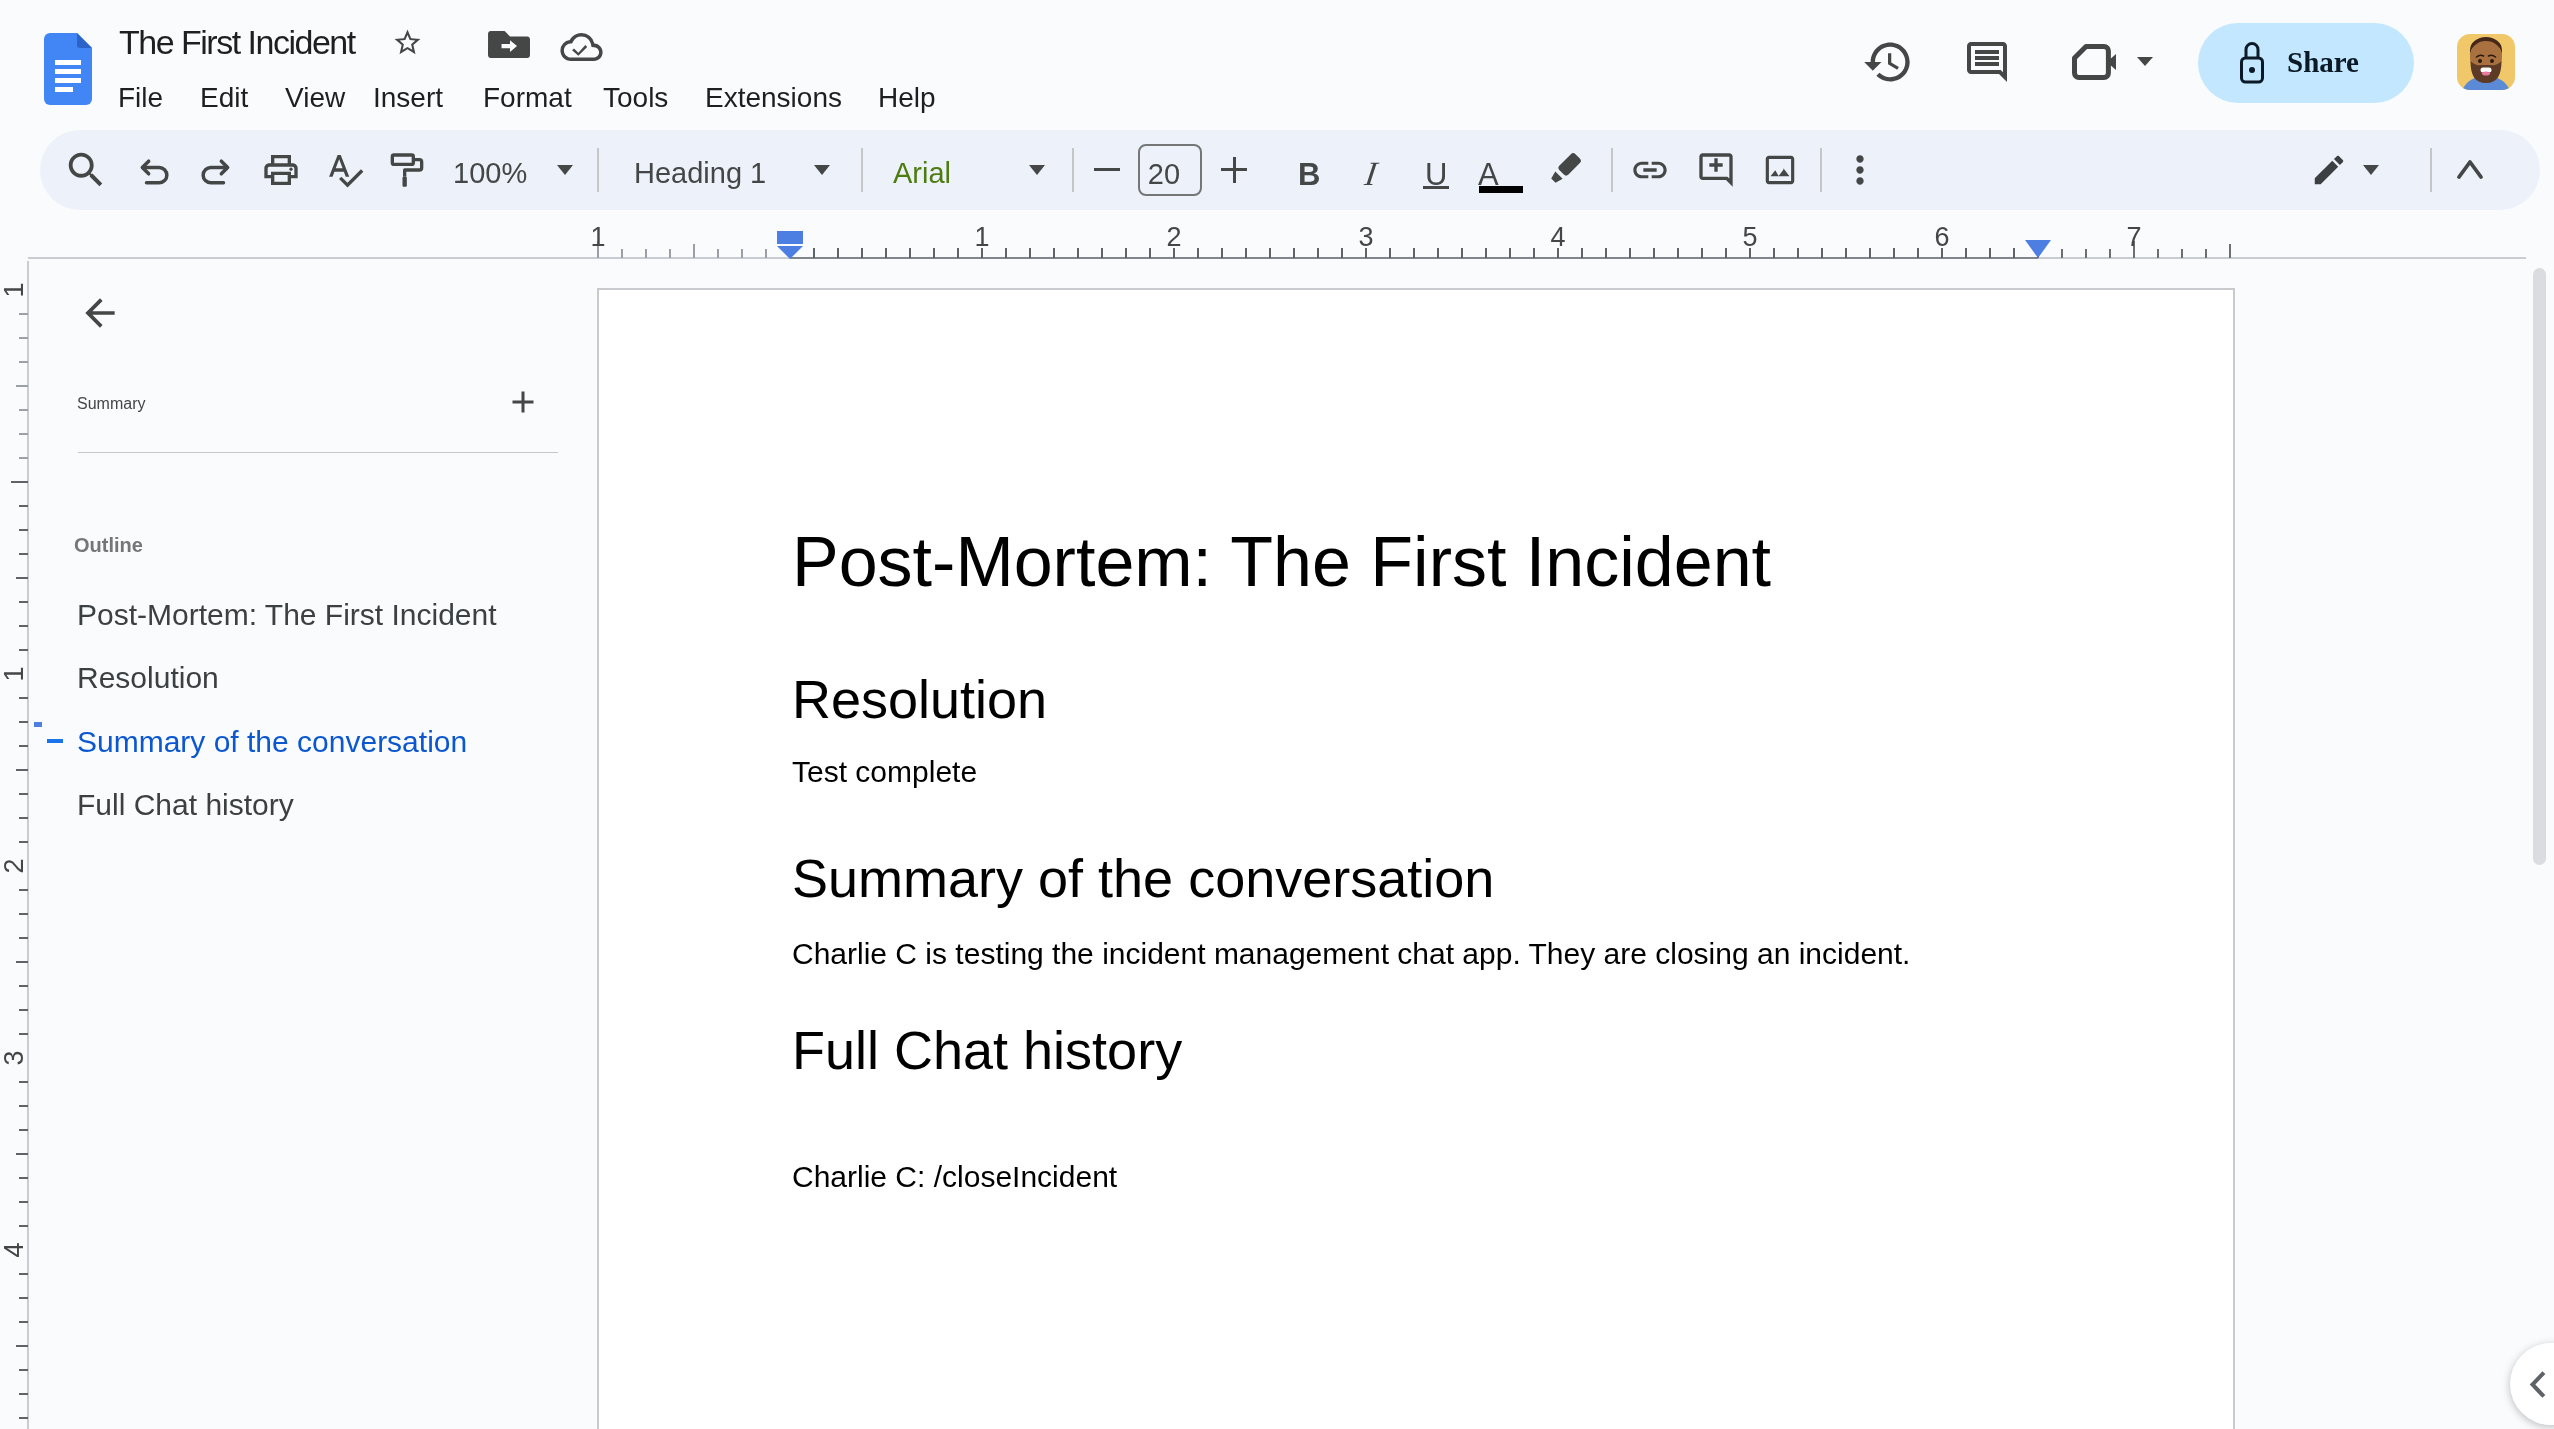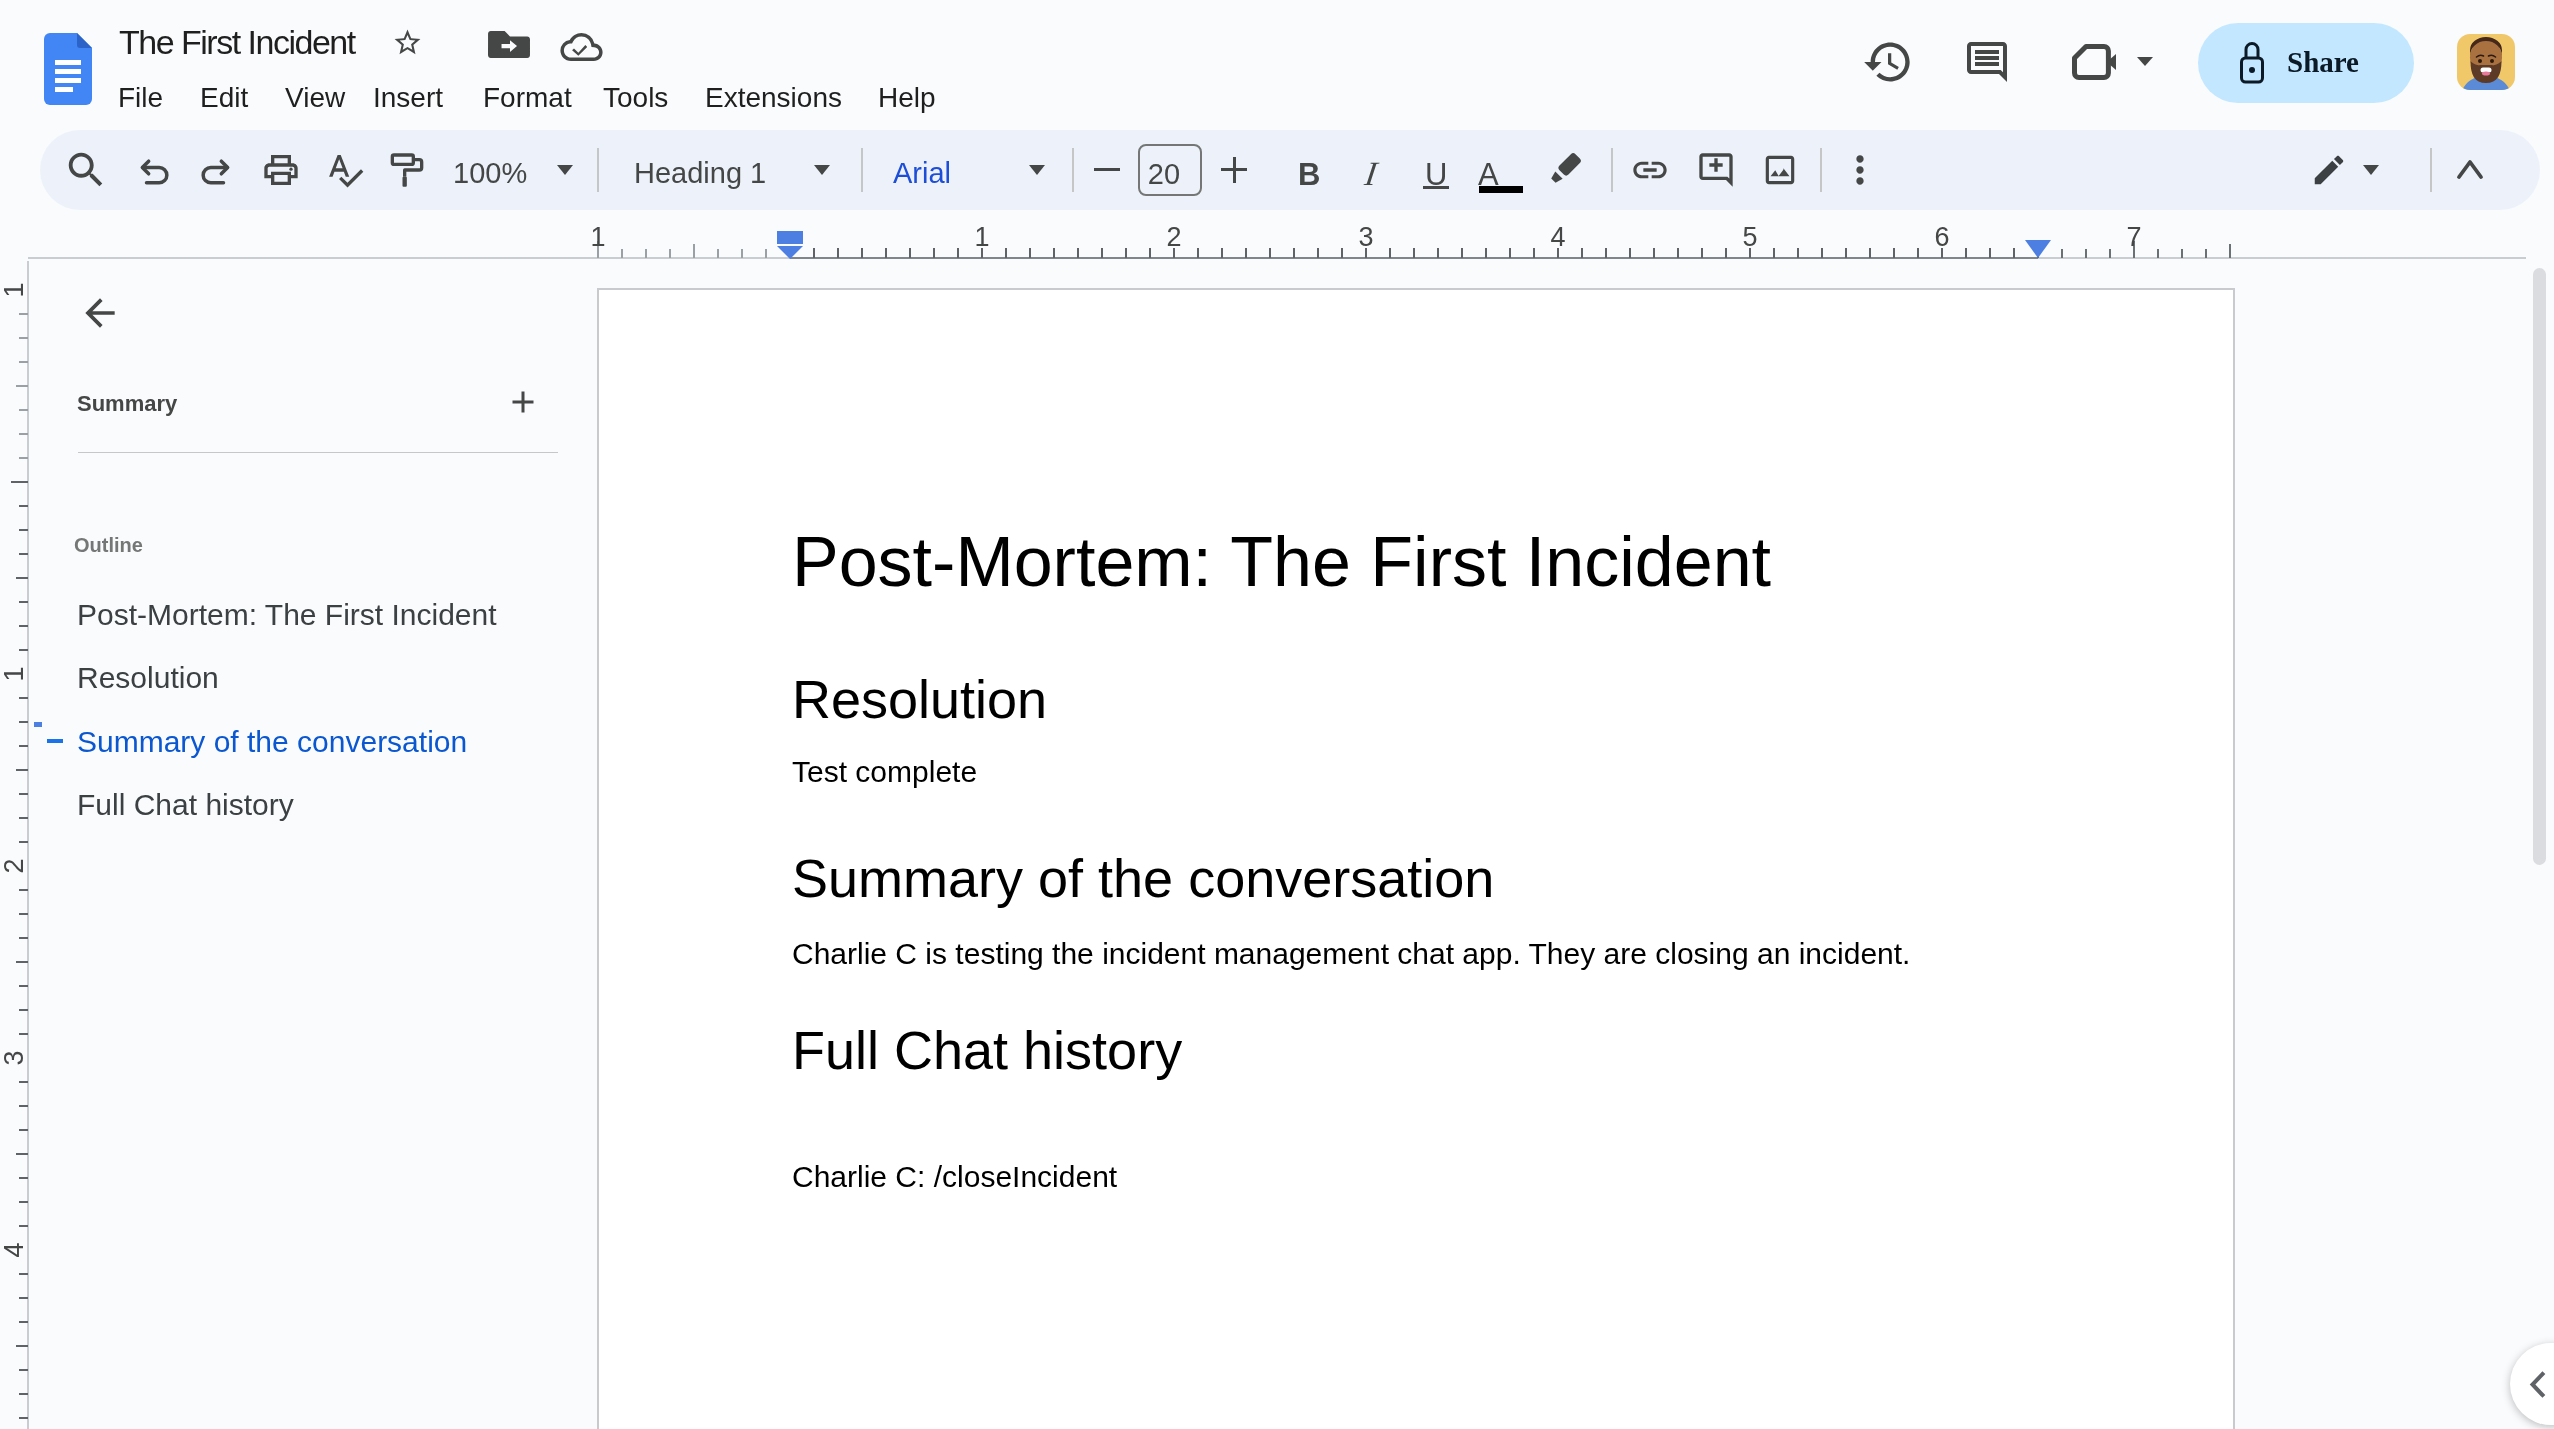--- a/index.html
+++ b/index.html
@@ -130,21 +130,21 @@
       <path d="M0 0 H16 L8 10 Z" fill="#444746"></path>
     </svg>
   <div class="abs" style="left:597px;top:148px;width:2px;height:44px;background:#c4c7c5;"></div>
 
   <div class="abs" style="left:634px;top:159px;font-size:29px;line-height:29px;color:#444746;">Heading 1</div>
   <svg class="abs" style="left:814px;top:165px;" width="16" height="10" viewBox="0 0 16 10">
       <path d="M0 0 H16 L8 10 Z" fill="#444746"></path>
     </svg>
   <div class="abs" style="left:861px;top:148px;width:2px;height:44px;background:#c4c7c5;"></div>
 
-  <div class="abs" style="left:893px;top:159px;font-size:29px;line-height:29px;color:#1d4ed8;">Arial</div>
+  <div class="abs" style="left:893px;top:159px;font-size:29px;line-height:29px;color:#4d7c0f;">Arial</div>
   <svg class="abs" style="left:1029px;top:165px;" width="16" height="10" viewBox="0 0 16 10">
       <path d="M0 0 H16 L8 10 Z" fill="#444746"></path>
     </svg>
   <div class="abs" style="left:1072px;top:148px;width:2px;height:44px;background:#c4c7c5;"></div>
 
   <div class="abs" style="left:1094px;top:168px;width:26px;height:3px;background:#444746;"></div>
   <div class="abs" style="left:1138px;top:144px;width:64px;height:52px;border:2px solid #747775;border-radius:8px;"></div>
   <div class="abs" style="left:1138px;top:160px;width:52px;text-align:center;font-size:29px;line-height:29px;color:#444746;">20</div>
   <div class="abs" style="left:1221px;top:168px;width:26px;height:3px;background:#444746;"></div>
   <div class="abs" style="left:1232.5px;top:156.5px;width:3px;height:26px;background:#444746;"></div>
@@ -334,21 +334,21 @@
       <text x="14" y="989" font-size="27" fill="#444746" text-anchor="middle" font-family="Liberation Sans" transform="rotate(-90 14 989)" dominant-baseline="central">4</text>
       <text x="14" y="1181" font-size="27" fill="#444746" text-anchor="middle" font-family="Liberation Sans" transform="rotate(-90 14 1181)" dominant-baseline="central">5</text>
     </svg>
     <div class="abs" style="left:34px;top:461px;width:8px;height:5px;background:#4d7fe3;"></div>
   </div>
 
 <div id="sidebar" class="abs" style="left:30px;top:261px;width:560px;height:1168px;">
   <svg class="abs" style="left:48px;top:30px;" width="44" height="44" viewBox="0 0 24 24" fill="#444746">
     <path d="M20 11H7.83l5.59-5.59L12 4l-8 8 8 8 1.41-1.41L7.83 13H20v-2z"></path>
   </svg>
-  <div class="abs" style="left:47px;top:133px;font-size:22px;line-height:20px;font-weight:bold;color:#444746;">Summary</div>
+  <div class="abs" style="left:47px;top:133px;font-size:16px;line-height:20px;font-weight:normal;color:#444746;">Summary</div>
   <svg class="abs" style="left:475px;top:123px;" width="36" height="36" viewBox="0 0 24 24" fill="#444746">
     <path d="M19 13h-6v6h-2v-6H5v-2h6V5h2v6h6v2z"></path>
   </svg>
   <div class="abs" style="left:48px;top:191px;width:480px;height:1px;background:#c7c7c7;"></div>
   <div class="abs" style="left:44px;top:274px;font-size:20px;line-height:20px;font-weight:bold;color:#747775;">Outline</div>
   <div class="abs" style="left:47px;top:339px;font-size:30px;line-height:30px;color:#3c4043;">Post-Mortem: The First Incident</div>
   <div class="abs" style="left:47px;top:402px;font-size:30px;line-height:30px;color:#3c4043;">Resolution</div>
   <div class="abs" style="left:17px;top:478px;width:16px;height:4px;background:#1a73e8;"></div>
   <div class="abs" style="left:47px;top:466px;font-size:30px;line-height:30px;color:#0b57d0;">Summary of the conversation</div>
   <div class="abs" style="left:47px;top:529px;font-size:30px;line-height:30px;color:#3c4043;">Full Chat history</div>

